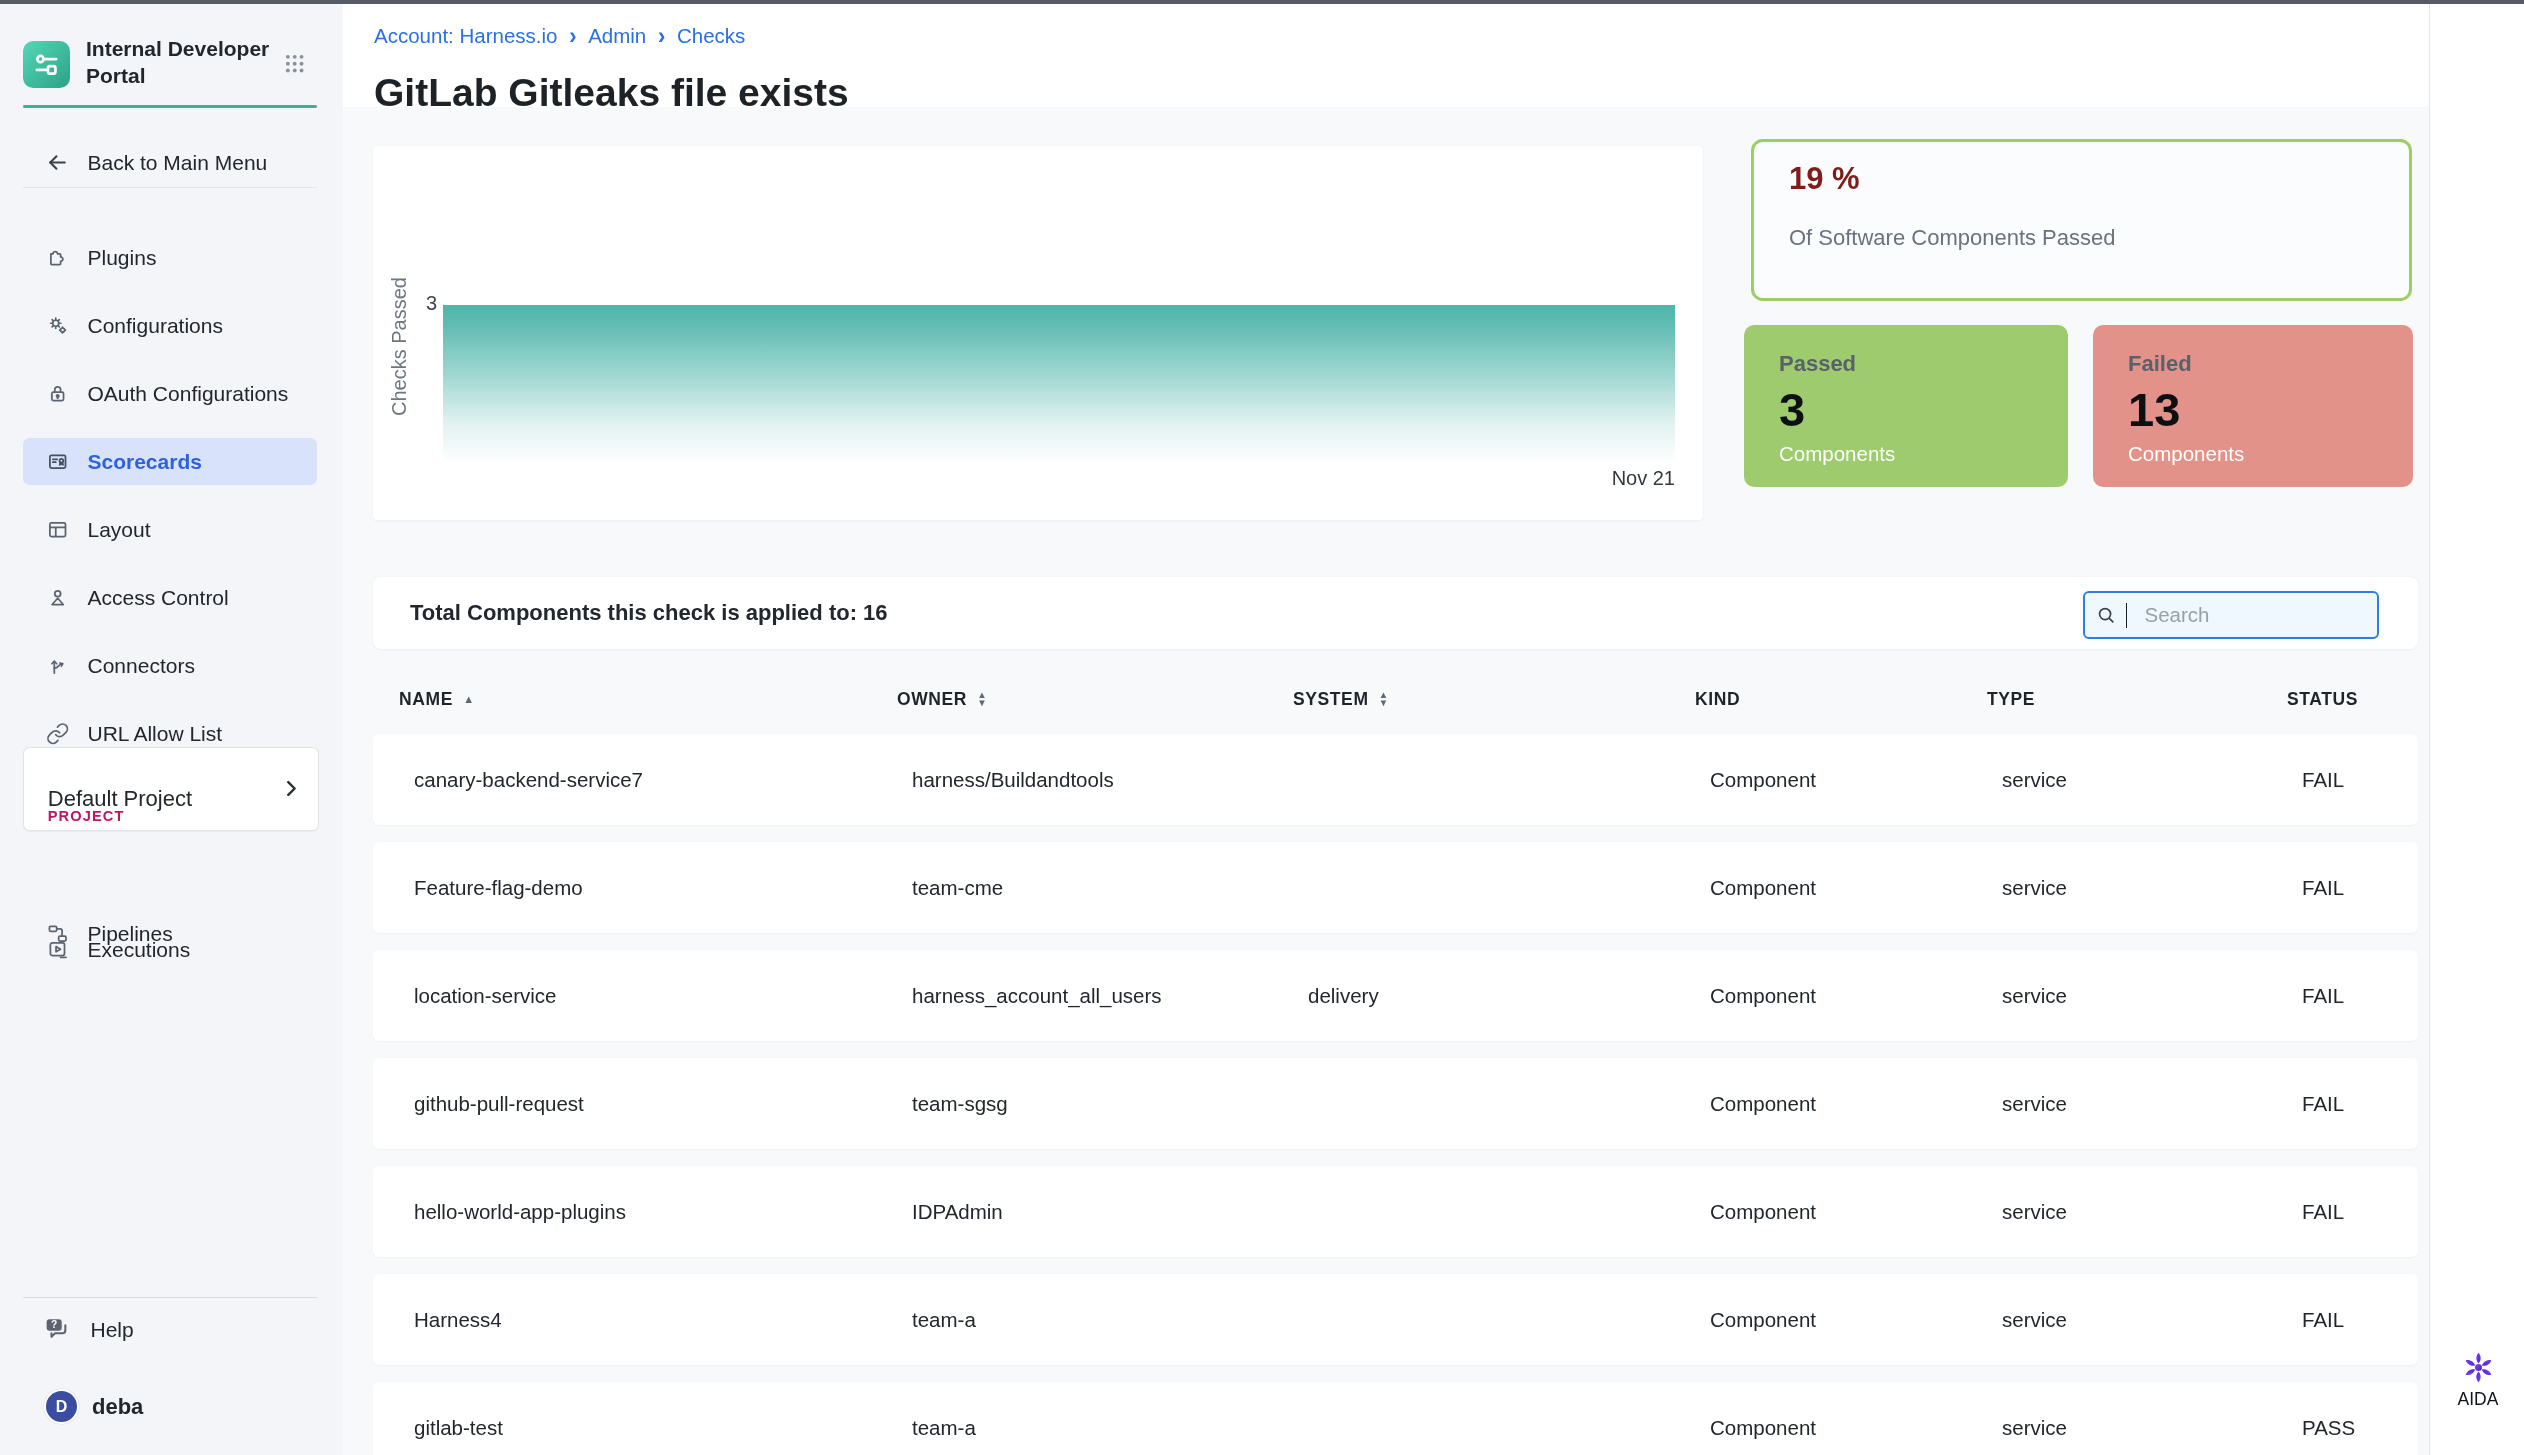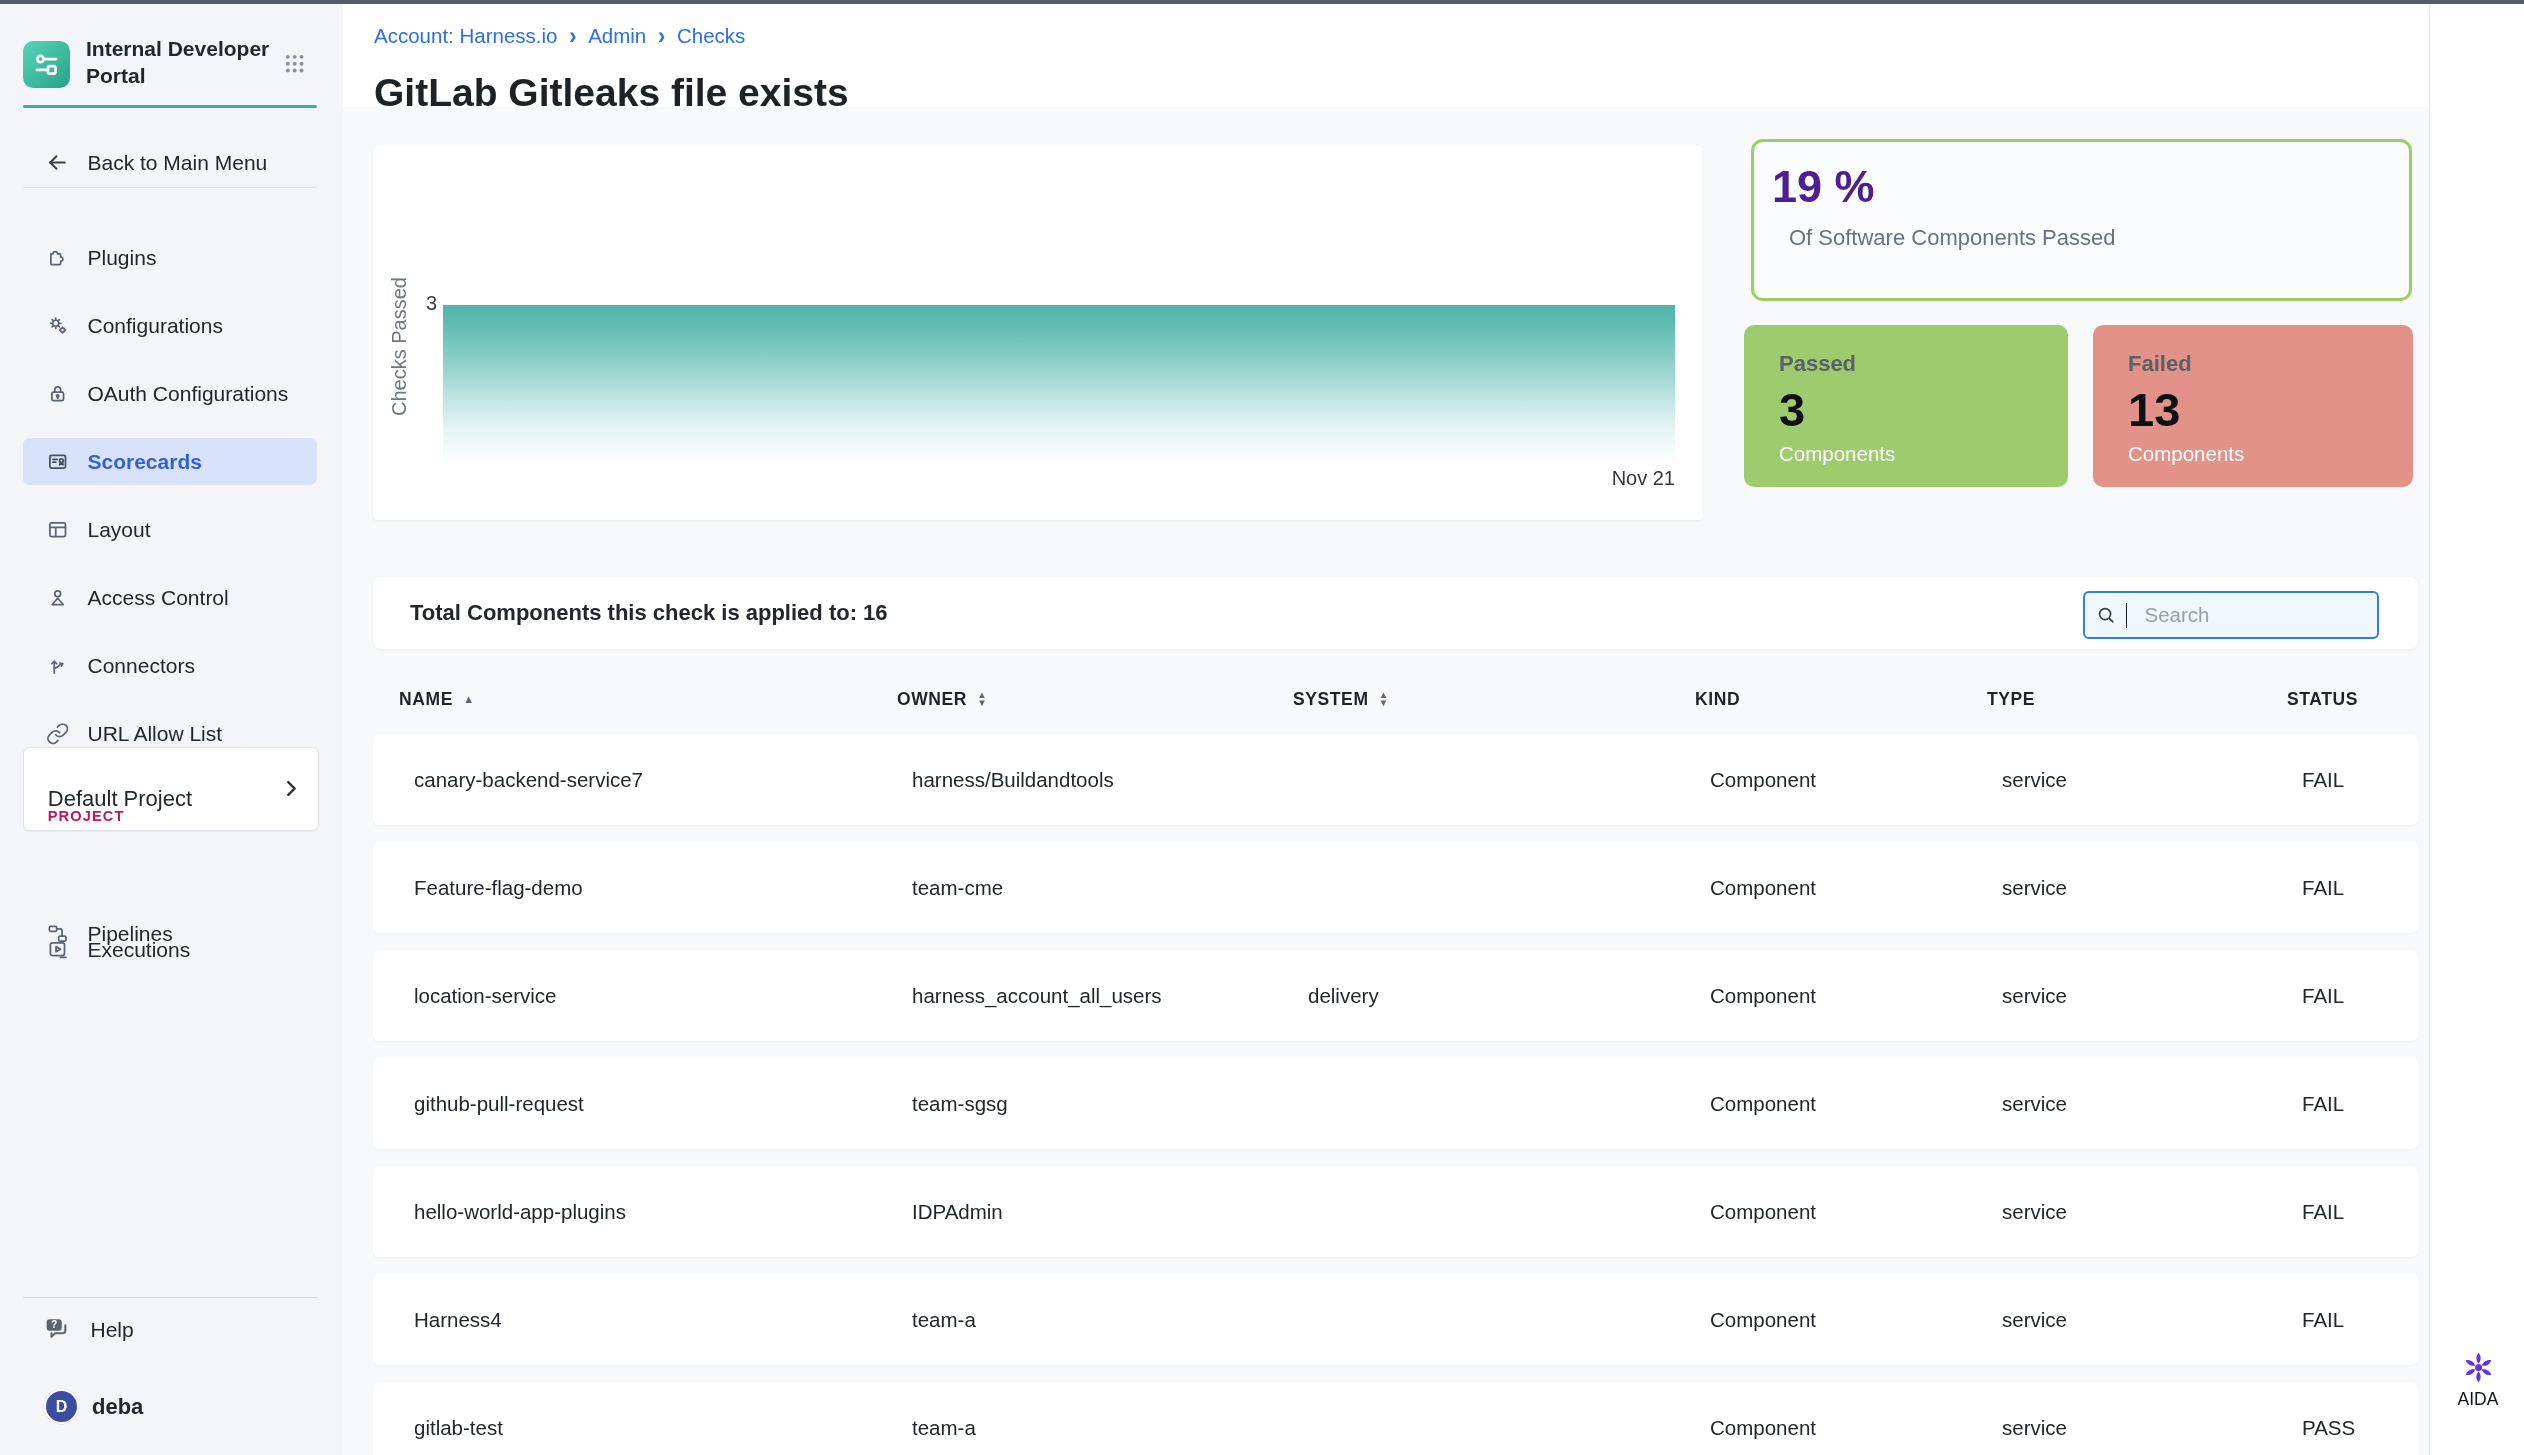--- a/index.html
+++ b/index.html
@@ -68,21 +68,21 @@
   #chart-card{left:30px;top:39px;width:1330px;height:374px;background:#ffffff;border-radius:4.4px;box-shadow:0 0.7px 2.9px rgba(0,0,0,.05);}
   #chart-ylabel{left:11.7px;top:95px;width:29px;height:212px;display:flex;align-items:center;justify-content:center;
     writing-mode:vertical-rl;transform:rotate(180deg);font-size:20px;color:#6f7680;}
   #chart-ytick{left:42px;top:146px;width:22px;text-align:right;font-size:20px;color:#3c4248;}
   #chart-area{left:70px;top:159px;width:1232px;height:172px;
     background:linear-gradient(180deg,#4fb5aa 0%,#5ebbb1 10%,rgba(79,181,170,.55) 40%,rgba(79,181,170,.18) 68%,rgba(79,181,170,0) 92%);}
   #chart-xlabel{left:70px;top:321px;width:1232px;text-align:right;font-size:20px;color:#33383e;}
 
   
   #pct-card{left:1408px;top:32px;width:655px;height:156px;background:#fbfcfd;border:3.7px solid #9dce63;border-radius:11.7px;}
-  #pct-value{left:18px;top:19px;font-size:45px;font-weight:700;color:#4c1d95;}
+  #pct-value{left:35px;top:19px;font-size:31px;font-weight:700;color:#7f1d1d;}
   #pct-label{left:35px;top:83px;font-size:22px;color:#6a7280;}
 
   
   .stat-card{top:218px;height:162px;border-radius:10.2px;}
   #passed-card{left:1401px;width:324px;background:#9dcb6d;}
   #failed-card{left:1750px;width:320px;background:#e29288;}
   .stat-title{left:35px;top:26px;font-size:22px;font-weight:700;color:#59616a;}
   .stat-num{left:35px;top:57px;font-size:47px;font-weight:700;color:#0d1013;}
   .stat-sub{left:35px;top:117px;font-size:20.5px;color:#ffffff;}
 

